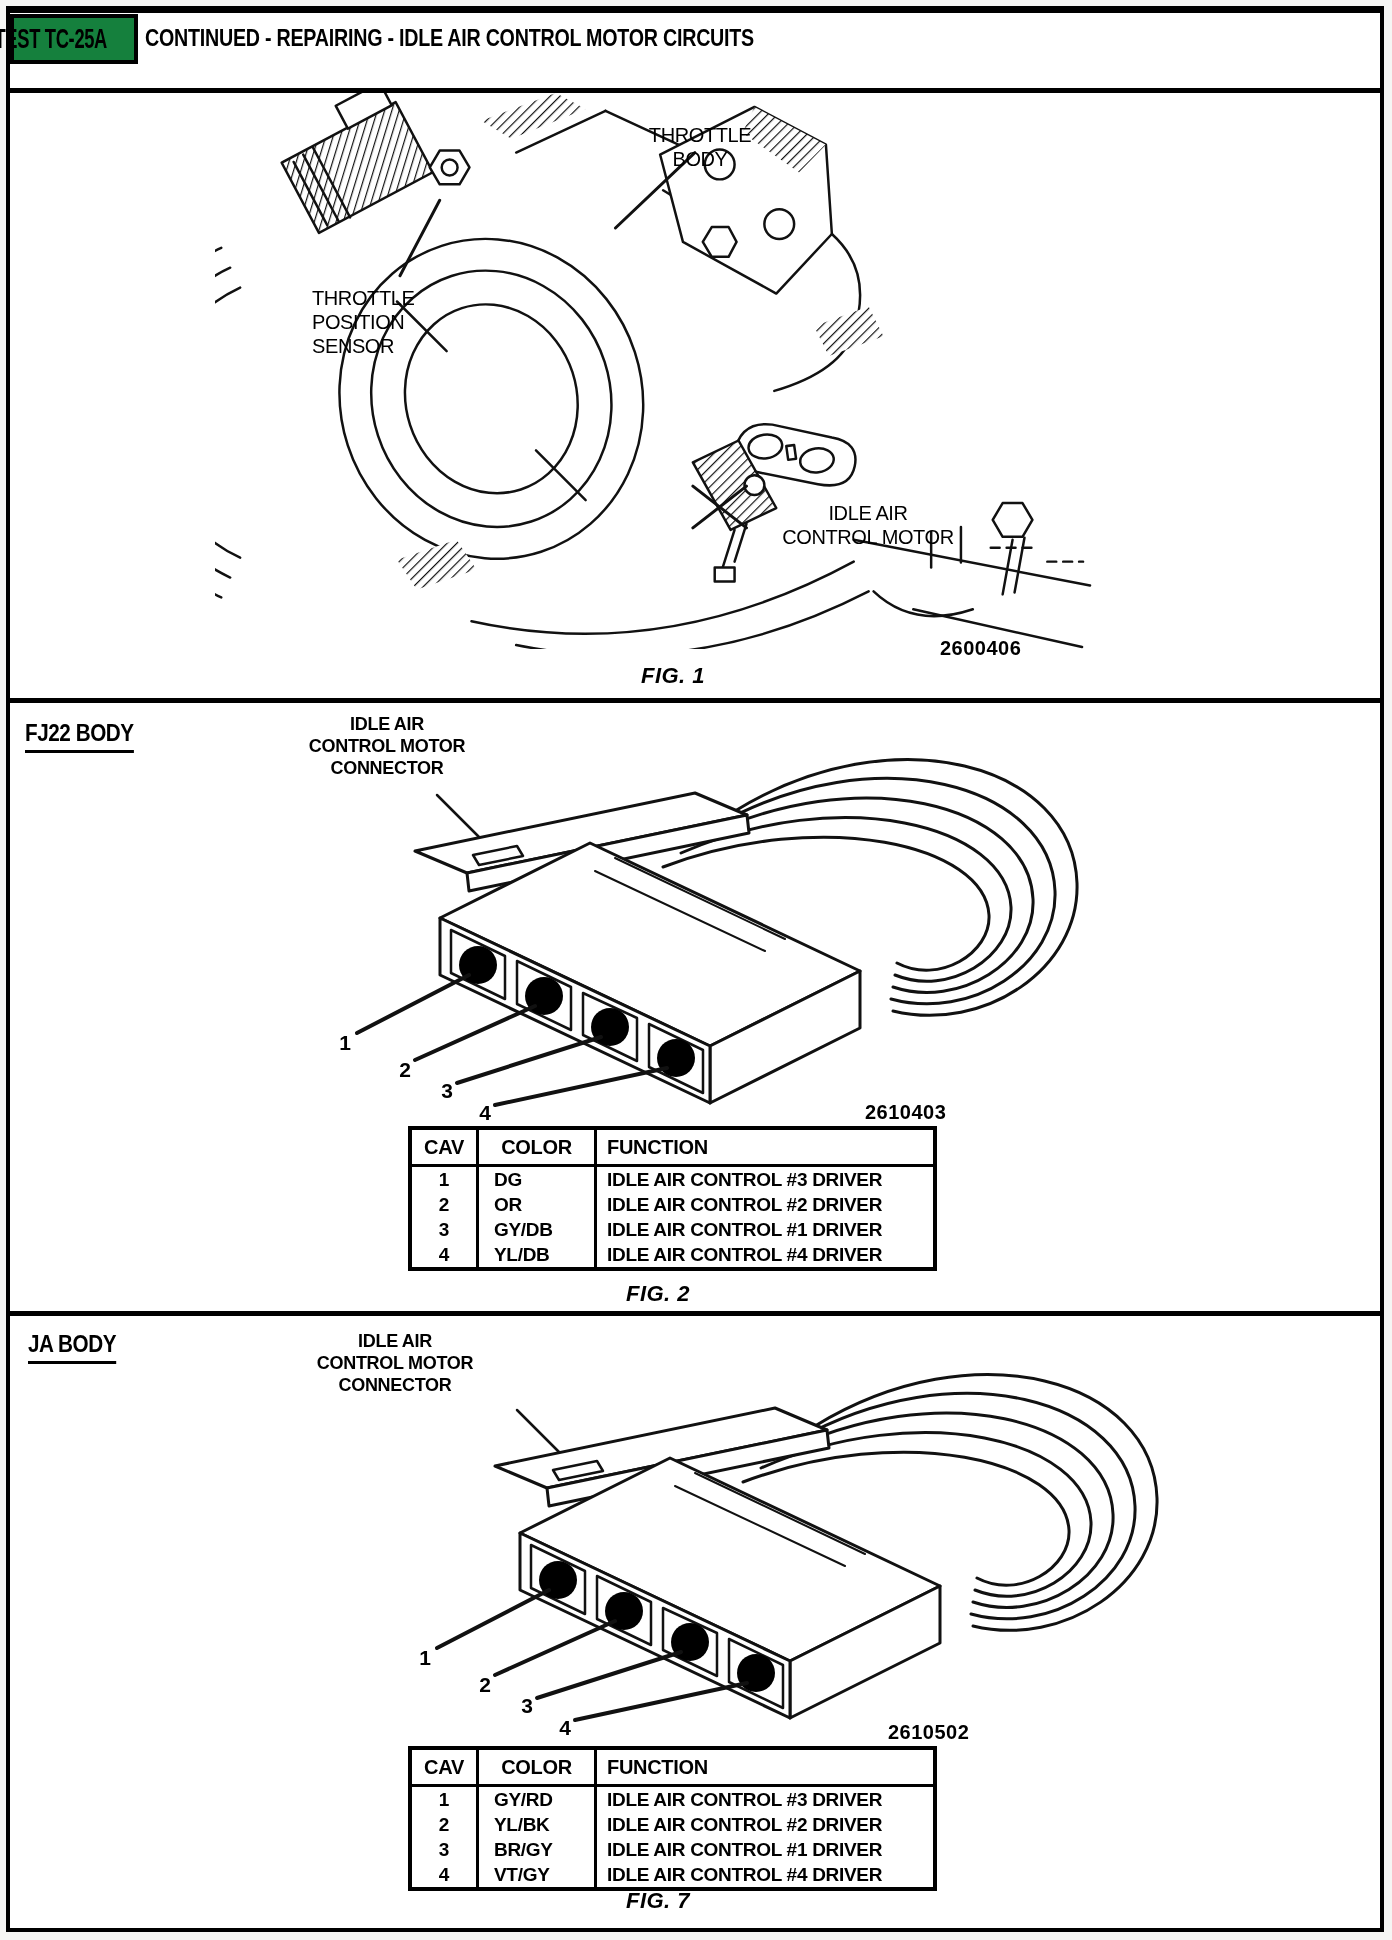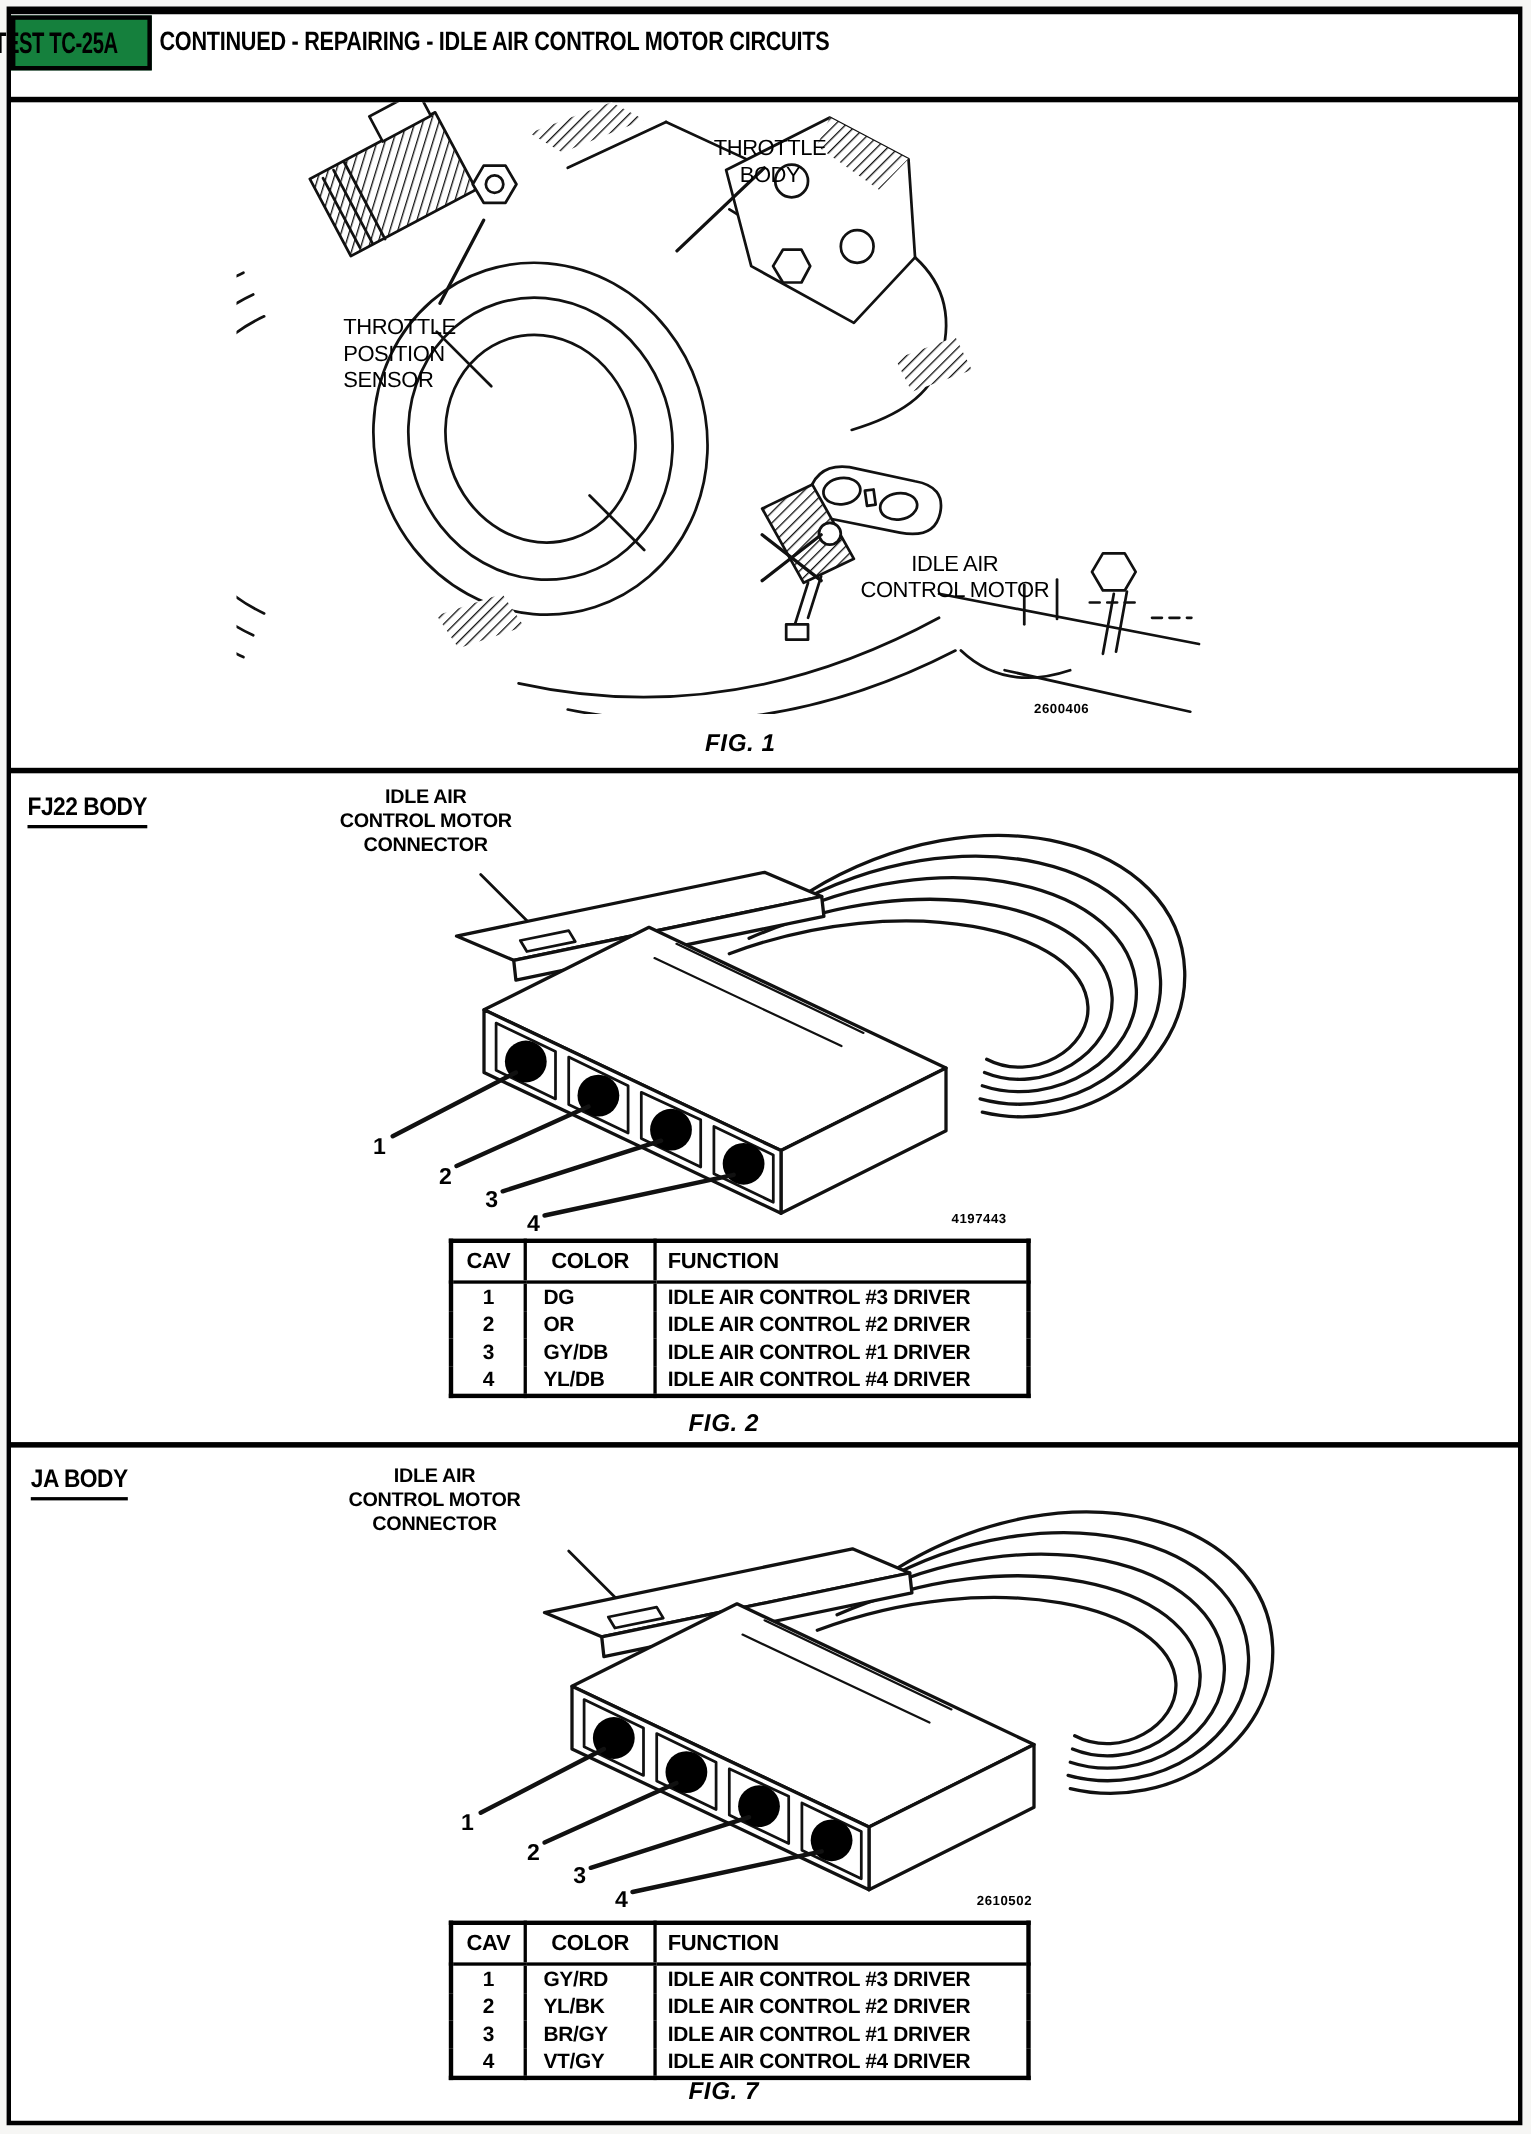--- a/index.html
+++ b/index.html
@@ -16,21 +16,21 @@
   .test-label{font-size:27px;font-weight:bold;transform:scaleX(0.68);white-space:nowrap;letter-spacing:-0.5px;}
   .header-title{left:145px;top:15px;height:46px;display:flex;align-items:center;
        font-size:24px;font-weight:bold;transform-origin:left center;transform:scaleX(0.82);
        white-space:nowrap;letter-spacing:-0.3px;}
   
   .fig-label{font-size:20px;font-weight:normal;line-height:24px;letter-spacing:-0.4px;}
   .centered{transform:translateX(-50%);text-align:center;}
   .section-label{font-size:23px;font-weight:bold;letter-spacing:-0.5px;
        border-bottom:3px solid #000;padding-bottom:3px;transform:scaleX(0.9);transform-origin:left top;white-space:nowrap;}
   .conn-label{font-size:18px;font-weight:bold;line-height:22px;letter-spacing:-0.3px;}
-  .ref-num{font-size:12px;font-weight:bold;letter-spacing:0.5px;text-align:center;}
+  .ref-num{font-size:20px;font-weight:bold;letter-spacing:0.5px;text-align:center;}
   .fig-caption{font-size:22px;font-weight:bold;font-style:italic;letter-spacing:0.5px;}
   .pin-num{font-size:21px;font-weight:bold;transform:translate(-50%,-50%);}
   
   .spec-table{border-collapse:collapse;border:4px solid #000;table-layout:fixed;background:#fff;}
   .spec-table th,.spec-table td{border-left:3px solid #000;font-weight:bold;white-space:nowrap;
        padding:0;line-height:25px;font-size:19px;letter-spacing:-0.3px;}
   .spec-table thead th{border-bottom:3px solid #000;height:34px;font-size:20px;}
   .col-cav{width:64px;text-align:center;}
   .col-color{width:100px;}
   .col-func{width:326px;}
@@ -198,21 +198,21 @@
   <div class="abs connector-fig" style="left:255px;top:0">
     <svg width="820" height="425" viewBox="0 0 820 425">
       <use href="#connector-sym"></use>
     </svg>
     <span class="abs pin-num" style="left:80px;top:340px">1</span>
     <span class="abs pin-num" style="left:140px;top:367px">2</span>
     <span class="abs pin-num" style="left:182px;top:388px">3</span>
     <span class="abs pin-num" style="left:220px;top:410px">4</span>
   </div>
 
-  <div class="abs ref-num" style="left:855px;top:398px">4197443</div>
+  <div class="abs ref-num" style="left:855px;top:398px">2610403</div>
 
   <table class="abs spec-table" style="left:398px;top:423px">
     <thead>
       <tr>
         <th class="col-cav">CAV</th>
         <th class="col-color">COLOR</th>
         <th class="col-func">FUNCTION</th>
       </tr>
     </thead>
     <tbody>

